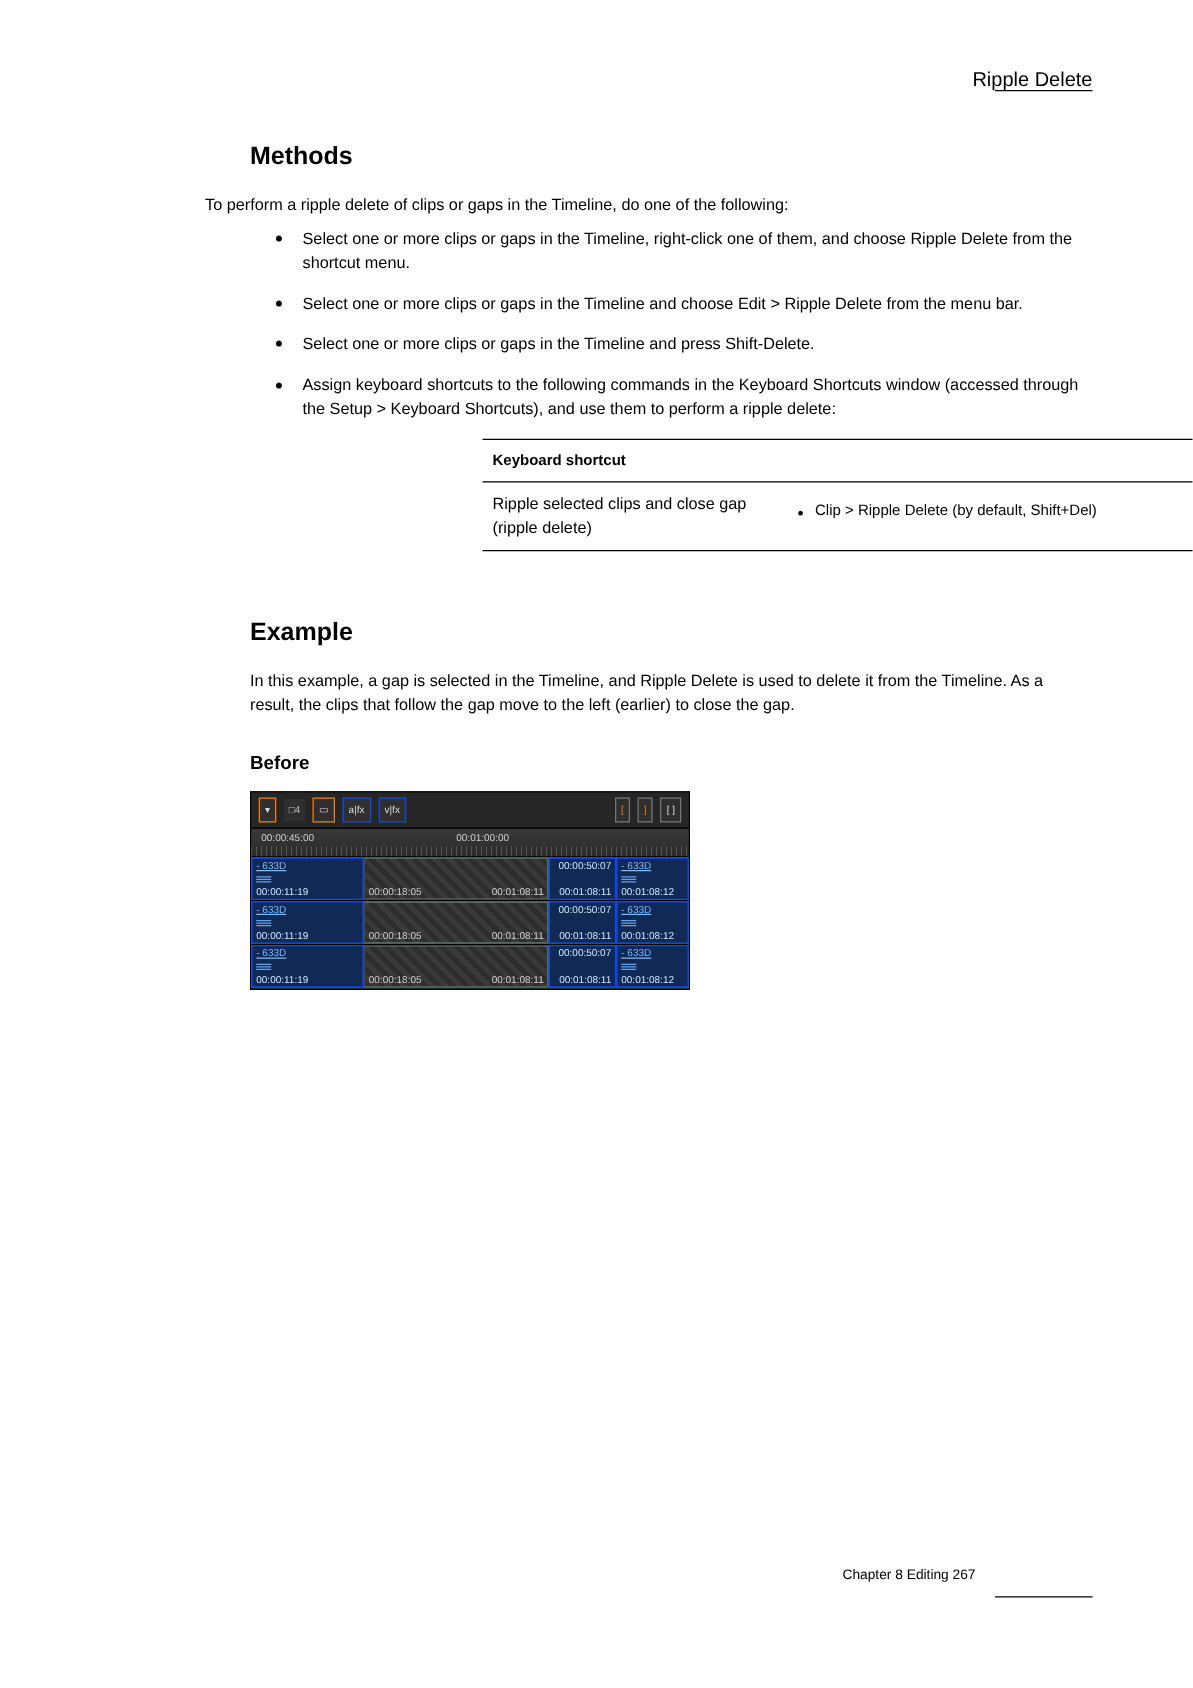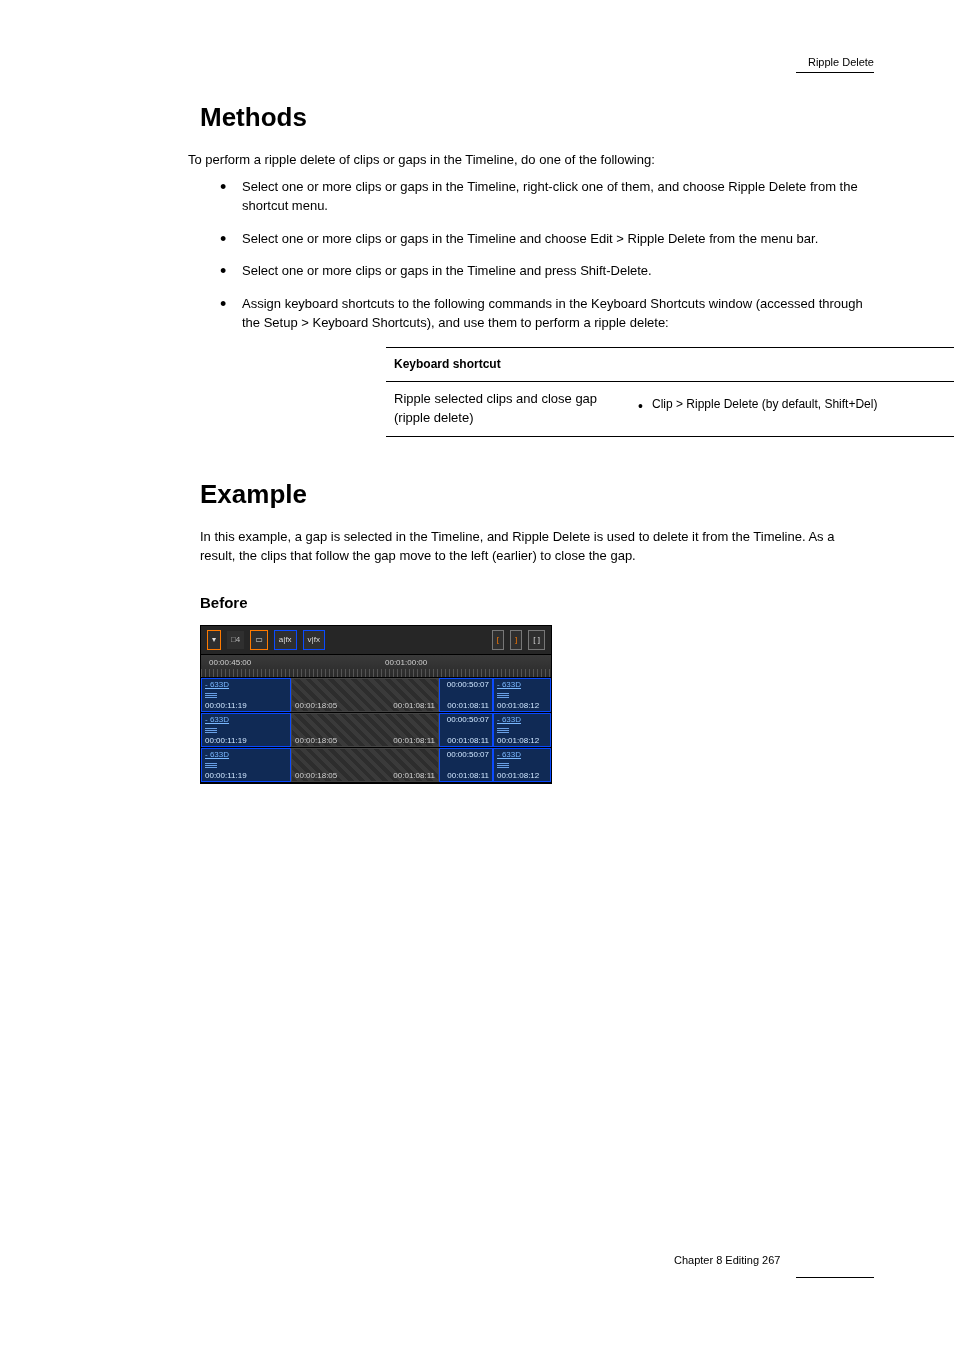--- a/index.html
+++ b/index.html
@@ -1,22 +1,22 @@
 <!DOCTYPE html>
 <html><head>
 <meta charset="utf-8">
 <style>
   html,body{margin:0;padding:0;background:#fff;color:#000;font-family:Arial,Helvetica,sans-serif}
   .page{width:954px;min-height:1350px;margin:0 auto;position:relative;box-sizing:border-box;padding:60px 80px 100px 80px}
   .top-rule{position:absolute;top:72px;right:80px;width:78px;border-top:1px solid #000}
   .bot-rule{position:absolute;bottom:72px;right:80px;width:78px;border-top:1px solid #000}
-  .top-small{position:absolute;top:56px;right:80px;font-size:11px;color:#000}
+  .top-small{position:absolute;top:56px;right:80px;font-size:16px;color:#000}
   .bot-small{position:absolute;bottom:84px;right:80px;font-size:11px;color:#000;text-align:left;width:200px}
-  h2.sect{font-family:Arial,Helvetica,sans-serif;font-weight:700;font-size:26px;margin:42px 0 18px 120px;letter-spacing:0}
-  .intro{margin-left:108px;font-size:13px;line-height:1.45}
+  h2.sect{font-family:Arial,Helvetica,sans-serif;font-weight:700;font-size:20px;margin:54px 0 18px 120px;letter-spacing:0}
+  .intro{margin-left:84px;font-size:13px;line-height:1.45}
   ul.meth{margin:8px 0 0 140px;padding:0;list-style:none}
   ul.meth>li{position:relative;padding-left:22px;margin-bottom:14px;font-size:13px;line-height:1.45}
   ul.meth>li::before{content:"\2022";position:absolute;left:0;top:0;font-size:18px;line-height:1}
   .tbl{margin:14px 0 0 144px;width:570px;border-top:1.5px solid #000}
   .tbl .row{display:flex;border-bottom:1px solid #000}
   .tbl .hdr{font-weight:700;font-size:12px}
   .tbl .c1{width:210px;padding:8px 8px}
   .tbl .c2{flex:1;padding:8px 8px}
   .tbl ul{margin:6px 0 0 0;padding-left:18px;list-style:none}
   .tbl ul li{position:relative;padding-left:14px;margin-bottom:10px;font-size:12px;line-height:1.45}
@@ -89,21 +89,21 @@
       <div class="tb-btn orange">▭</div>
       <div class="tb-btn blue">a|fx</div>
       <div class="tb-btn blue">v|fx</div>
       <div class="tb-gap"></div>
       <div class="tb-btn" style="border-color:#777;color:#ff7a00">[</div>
       <div class="tb-btn" style="border-color:#777;color:#ff7a00">]</div>
       <div class="tb-btn" style="border-color:#777">[&nbsp;]</div>
     </div>
     <div class="ruler">
       <span class="tc" style="left:8px">00:00:45:00</span>
-      <span class="tc" style="left:184px">00:01:00:00</span>
+      <span class="tc" style="left:164px">00:01:00:00</span>
       <div class="ticks"></div>
     </div>
 
     <div class="track">
       <div class="clip" style="left:0;width:90px">
         <span class="nm">- 633D</span>
         <span class="tc">00:00:11:19</span>
         <div class="bars">
             <span></span>
             <span></span>

